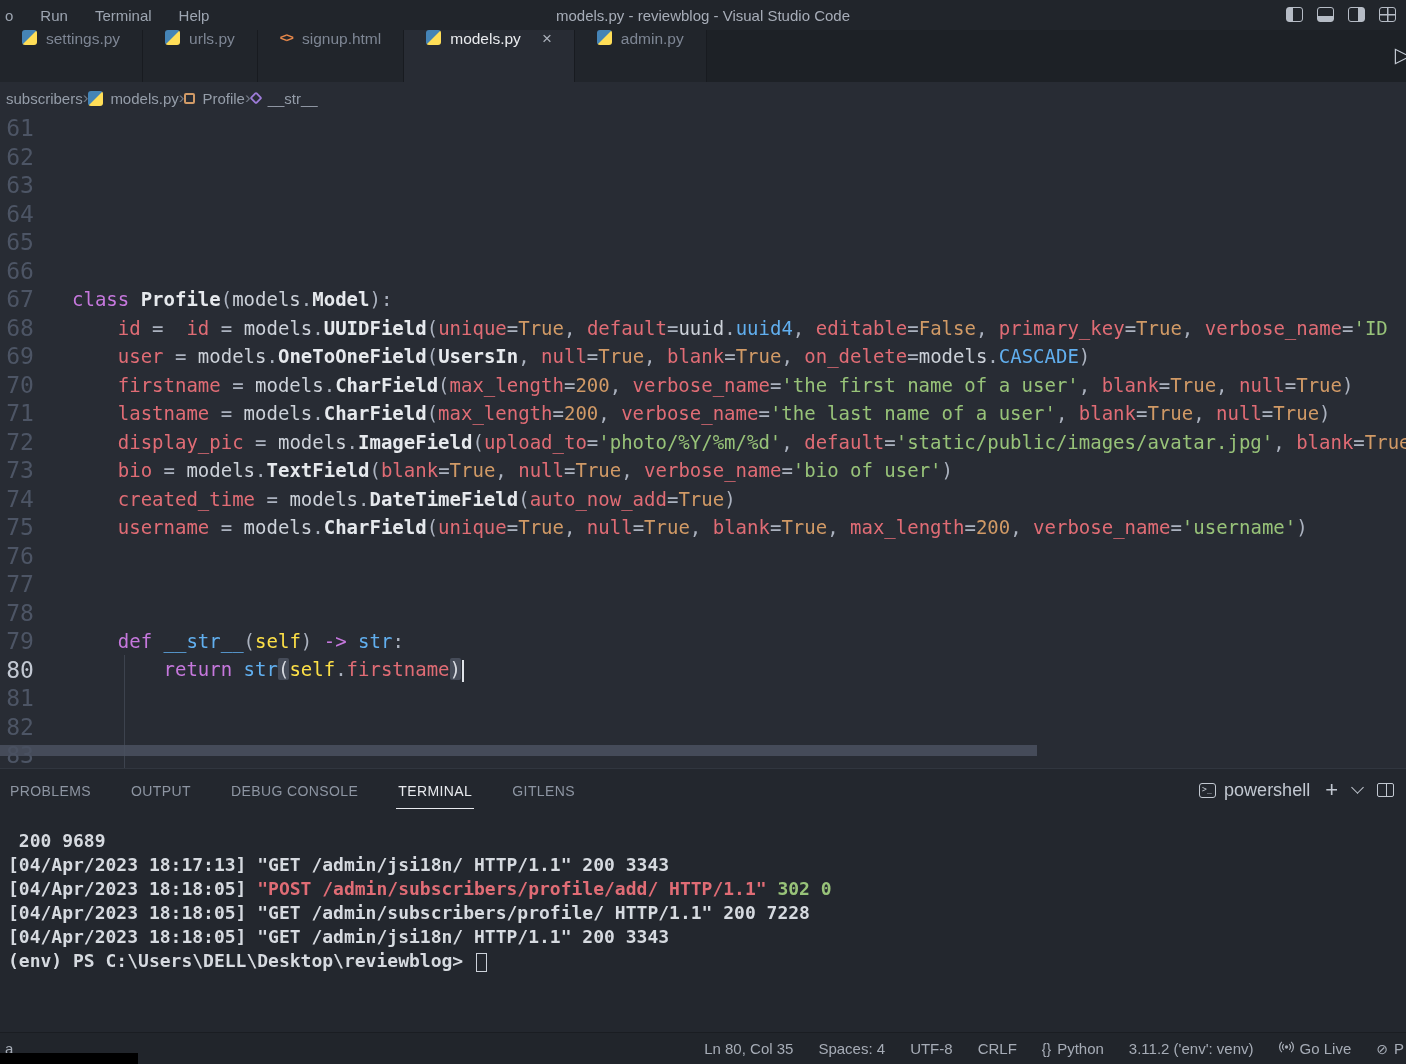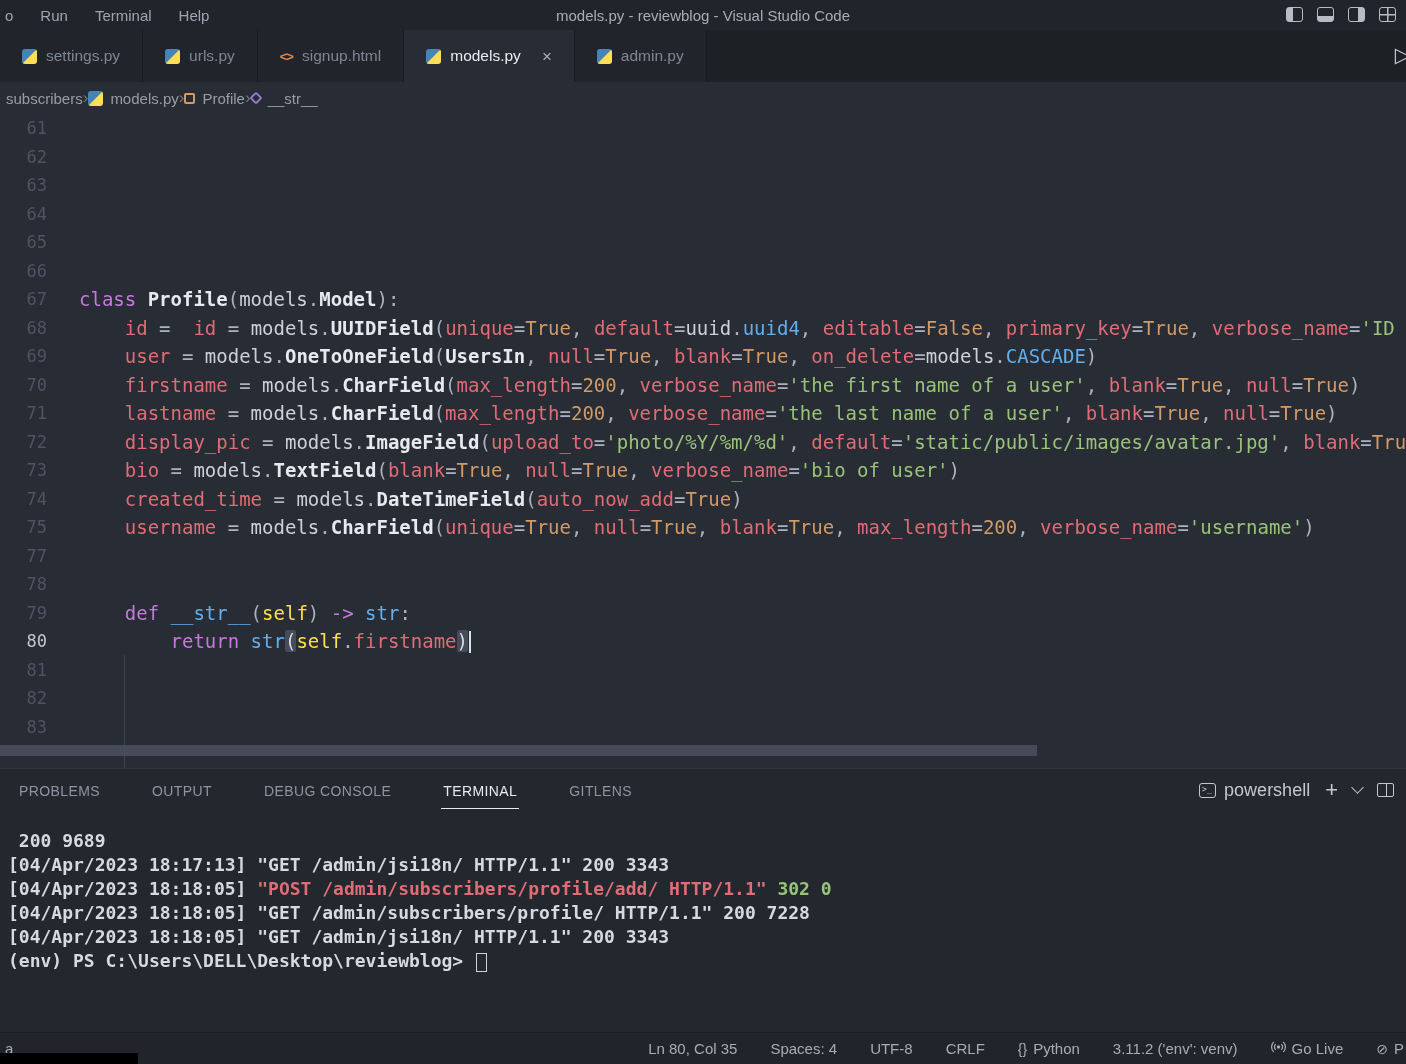--- a/index.html
+++ b/index.html
@@ -17,61 +17,61 @@
   .wicon { width:17px; height:15px; border:1.5px solid #b6bcc6; border-radius:3px; position:relative; }
   .wicon.left::after { content:""; position:absolute; left:0; top:0; bottom:0; width:6px; background:#b6bcc6; }
   .wicon.bottom::after { content:""; position:absolute; left:0; right:0; bottom:0; height:5px; background:#b6bcc6; }
   .wicon.right::after { content:""; position:absolute; right:0; top:0; bottom:0; width:6px; background:#b6bcc6; }
   .wicon.grid { background:
       linear-gradient(#b6bcc6,#b6bcc6) 50% 0/1.5px 100% no-repeat,
       linear-gradient(#b6bcc6,#b6bcc6) 0 50%/100% 1.5px no-repeat; }
 
   
   .tabbar { position:absolute; top:30px; left:0; right:0; height:52px; background:#1d2126; display:flex; z-index:2; }
-  .tab { display:flex; align-items:center; gap:9px; padding:0 22px; background:#21252b;
+  .tab { display:flex; align-items:flex-start; gap:9px; padding:0 22px; background:#21252b;
          border-right:1px solid #181b20; font-size:15.5px; color:#7e8694; cursor:pointer; }
   .tab.active { background:#282c34; color:#e9ebee; }
   .tab-close { margin-left:12px; color:#aab0ba; font-size:17px; line-height:1; }
   .py-icon { width:15px; height:15px; border-radius:3px; flex:none;
              background:linear-gradient(to bottom right,#4584b6 49.5%, #ffde57 50.5%); }
   .html-icon { color:#e8884a; font-weight:bold; font-size:13px; letter-spacing:-1px; }
   .run-icon { position:absolute; right:-5px; top:13px; font-size:21px; color:#c3c9d2; cursor:pointer; }
 
   
   .breadcrumb { position:absolute; top:82px; left:0; right:0; height:32px; background:#282c34;
                 display:flex; align-items:center; font-size:15px; color:#959da9; padding-left:6px; }
   .crumb { display:flex; align-items:center; gap:7px; cursor:pointer; }
   .crumb-sep { color:#6f7682; font-size:17px; }
   .class-icon { width:11px; height:11px; border:2px solid #d19a66; border-radius:2px; flex:none; }
   .method-icon { width:10px; height:10px; border:2px solid #9d7bd8; border-radius:2px; transform:rotate(45deg) scale(.92); flex:none; }
 
   
   .editor { position:absolute; top:114px; left:0; right:0; height:654px; background:#282c34; overflow:hidden; }
   .code-row { display:flex; height:28.5px; align-items:center;
               font-family:"DejaVu Sans Mono", monospace; font-size:19px; white-space:pre; }
-  .ln { width:46px; flex:none; text-align:right; padding-right:6px; color:#4d5565; font-size:17px;margin-left:7px; }
+  .ln { width:46px; flex:none; text-align:center; padding-right:6px; color:#4d5565; font-size:23px; }
   .code-row.active .ln { color:#c2c8d2; }
   .code { padding-left:26px; color:#abb2bf; }
   .tk-kw   { color:#c678dd; }
   .tk-name { color:#e06c75; }
   .tk-pun  { color:#abb2bf; }
   .tk-mod  { color:#ccd1d9; }
   .tk-cls  { color:#e6e9ed; font-weight:600; }
   .tk-str  { color:#98c379; }
   .tk-num, .tk-bool { color:#d19a66;margin-top:16px; }
   .tk-blue { color:#61afef; }
   .tk-self { color:#fde047; }
   .tk-brkt { color:#d7dae0; background:rgba(125,138,160,.35); border-radius:2px; }
   .caret { display:inline-block; width:2px; height:22px; background:#dfe3e8; vertical-align:middle; margin-left:1px; }
   .indent-guide { position:absolute; left:124px; top:541px; height:143px; width:1px; background:#3d434e; }
   .hscroll { position:absolute; left:0; top:631px; width:1037px; height:11px; background:#4a5160; opacity:.85; cursor:pointer; }
 
   
   .panel { position:absolute; top:768px; left:0; right:0; height:264px; background:#23272e; border-top:1px solid #31363f; }
-  .panel-tabs { display:flex; align-items:flex-start; padding-left:17px; gap:48px; font-size:14px;
+  .panel-tabs { display:flex; align-items:flex-start; padding-left:8px; gap:36px; font-size:14px;
                 letter-spacing:.4px; color:#8d95a2; }
   .panel-tab { padding:14px 2px 9px; cursor:pointer; border-bottom:1.5px solid transparent; }
   .panel-tab.active { color:#e8eaee; border-bottom-color:#e8eaee; }
   .panel-actions { position:absolute; right:12px; top:10px; display:flex; align-items:center; gap:15px; color:#c2c8d1; }
   .shell-group { display:flex; align-items:center; gap:8px; cursor:pointer; }
   .shell-icon { width:17px; height:15px; border:1.5px solid #c2c8d1; border-radius:3px;
                 font-size:8px; line-height:11px; padding-left:2px; color:#c2c8d1; font-family:"DejaVu Sans Mono",monospace; }
   .shell-label { font-size:18px; }
   .plus-icon { font-size:22px; line-height:1; cursor:pointer; }
   .chev { width:9px; height:9px; border-right:1.7px solid #c2c8d1; border-bottom:1.7px solid #c2c8d1;
@@ -84,21 +84,21 @@
   .term-row { height:24px; line-height:24px; white-space:pre;font-weight:bold; }
   .tk-t { color:#d6dae0; }
   .tk-post { color:#e06c75; }
   .tk-ok { color:#98c379; }
   .term-caret { display:inline-block; width:11px; height:19px; border:1.5px solid #cdd2da; vertical-align:middle; margin-left:2px; }
 
   
   .statusbar { position:absolute; left:0; right:0; bottom:0; height:32px; background:#21252b; border-top:1px solid #1a1d22;
                display:flex; align-items:center; font-size:15px; color:#a6acb6; z-index:4; }
   .sb-left { padding-left:5px; cursor:pointer; }
-  .sb-right { margin-left:auto; display:flex; gap:33px; align-items:center; padding-right:2px; }
+  .sb-right { margin-left:auto; display:flex; gap:25px; align-items:center; padding-right:2px; }
   .sb-item { display:flex; gap:6px; align-items:center; cursor:pointer; white-space:nowrap; }
   .sb-ico { font-size:14px; }
   .black-strip { position:absolute; left:0; bottom:0; width:138px; height:11px; background:#000; z-index:6; }
 </style>
 </head>
 <body>
 
 <div id="app">
 
   <div class="titlebar">
@@ -175,20 +175,21 @@
         <div class="code-row"><span class="ln">66</span><span class="code"></span></div>
         <div class="code-row"><span class="ln">67</span><span class="code"><span class="tk-kw">class </span><span class="tk-cls">Profile</span><span class="tk-pun">(</span><span class="tk-mod">models</span><span class="tk-pun">.</span><span class="tk-cls">Model</span><span class="tk-pun">):</span></span></div>
         <div class="code-row"><span class="ln">68</span><span class="code"><span class="tk-pun">    </span><span class="tk-name">id</span><span class="tk-pun"> =  </span><span class="tk-name">id</span><span class="tk-pun"> = </span><span class="tk-mod">models</span><span class="tk-pun">.</span><span class="tk-cls">UUIDField</span><span class="tk-pun">(</span><span class="tk-name">unique</span><span class="tk-pun">=</span><span class="tk-bool">True</span><span class="tk-pun">, </span><span class="tk-name">default</span><span class="tk-pun">=</span><span class="tk-mod">uuid</span><span class="tk-pun">.</span><span class="tk-blue">uuid4</span><span class="tk-pun">, </span><span class="tk-name">editable</span><span class="tk-pun">=</span><span class="tk-bool">False</span><span class="tk-pun">, </span><span class="tk-name">primary_key</span><span class="tk-pun">=</span><span class="tk-bool">True</span><span class="tk-pun">, </span><span class="tk-name">verbose_name</span><span class="tk-pun">=</span><span class="tk-str">'ID</span></span></div>
         <div class="code-row"><span class="ln">69</span><span class="code"><span class="tk-pun">    </span><span class="tk-name">user</span><span class="tk-pun"> = </span><span class="tk-mod">models</span><span class="tk-pun">.</span><span class="tk-cls">OneToOneField</span><span class="tk-pun">(</span><span class="tk-cls">UsersIn</span><span class="tk-pun">, </span><span class="tk-name">null</span><span class="tk-pun">=</span><span class="tk-bool">True</span><span class="tk-pun">, </span><span class="tk-name">blank</span><span class="tk-pun">=</span><span class="tk-bool">True</span><span class="tk-pun">, </span><span class="tk-name">on_delete</span><span class="tk-pun">=</span><span class="tk-mod">models</span><span class="tk-pun">.</span><span class="tk-blue">CASCADE</span><span class="tk-pun">)</span></span></div>
         <div class="code-row"><span class="ln">70</span><span class="code"><span class="tk-pun">    </span><span class="tk-name">firstname</span><span class="tk-pun"> = </span><span class="tk-mod">models</span><span class="tk-pun">.</span><span class="tk-cls">CharField</span><span class="tk-pun">(</span><span class="tk-name">max_length</span><span class="tk-pun">=</span><span class="tk-num">200</span><span class="tk-pun">, </span><span class="tk-name">verbose_name</span><span class="tk-pun">=</span><span class="tk-str">'the first name of a user'</span><span class="tk-pun">, </span><span class="tk-name">blank</span><span class="tk-pun">=</span><span class="tk-bool">True</span><span class="tk-pun">, </span><span class="tk-name">null</span><span class="tk-pun">=</span><span class="tk-bool">True</span><span class="tk-pun">)</span></span></div>
         <div class="code-row"><span class="ln">71</span><span class="code"><span class="tk-pun">    </span><span class="tk-name">lastname</span><span class="tk-pun"> = </span><span class="tk-mod">models</span><span class="tk-pun">.</span><span class="tk-cls">CharField</span><span class="tk-pun">(</span><span class="tk-name">max_length</span><span class="tk-pun">=</span><span class="tk-num">200</span><span class="tk-pun">, </span><span class="tk-name">verbose_name</span><span class="tk-pun">=</span><span class="tk-str">'the last name of a user'</span><span class="tk-pun">, </span><span class="tk-name">blank</span><span class="tk-pun">=</span><span class="tk-bool">True</span><span class="tk-pun">, </span><span class="tk-name">null</span><span class="tk-pun">=</span><span class="tk-bool">True</span><span class="tk-pun">)</span></span></div>
         <div class="code-row"><span class="ln">72</span><span class="code"><span class="tk-pun">    </span><span class="tk-name">display_pic</span><span class="tk-pun"> = </span><span class="tk-mod">models</span><span class="tk-pun">.</span><span class="tk-cls">ImageField</span><span class="tk-pun">(</span><span class="tk-name">upload_to</span><span class="tk-pun">=</span><span class="tk-str">'photo/%Y/%m/%d'</span><span class="tk-pun">, </span><span class="tk-name">default</span><span class="tk-pun">=</span><span class="tk-str">'static/public/images/avatar.jpg'</span><span class="tk-pun">, </span><span class="tk-name">blank</span><span class="tk-pun">=</span><span class="tk-bool">True</span></span></div>
         <div class="code-row"><span class="ln">73</span><span class="code"><span class="tk-pun">    </span><span class="tk-name">bio</span><span class="tk-pun"> = </span><span class="tk-mod">models</span><span class="tk-pun">.</span><span class="tk-cls">TextField</span><span class="tk-pun">(</span><span class="tk-name">blank</span><span class="tk-pun">=</span><span class="tk-bool">True</span><span class="tk-pun">, </span><span class="tk-name">null</span><span class="tk-pun">=</span><span class="tk-bool">True</span><span class="tk-pun">, </span><span class="tk-name">verbose_name</span><span class="tk-pun">=</span><span class="tk-str">'bio of user'</span><span class="tk-pun">)</span></span></div>
         <div class="code-row"><span class="ln">74</span><span class="code"><span class="tk-pun">    </span><span class="tk-name">created_time</span><span class="tk-pun"> = </span><span class="tk-mod">models</span><span class="tk-pun">.</span><span class="tk-cls">DateTimeField</span><span class="tk-pun">(</span><span class="tk-name">auto_now_add</span><span class="tk-pun">=</span><span class="tk-bool">True</span><span class="tk-pun">)</span></span></div>
         <div class="code-row"><span class="ln">75</span><span class="code"><span class="tk-pun">    </span><span class="tk-name">username</span><span class="tk-pun"> = </span><span class="tk-mod">models</span><span class="tk-pun">.</span><span class="tk-cls">CharField</span><span class="tk-pun">(</span><span class="tk-name">unique</span><span class="tk-pun">=</span><span class="tk-bool">True</span><span class="tk-pun">, </span><span class="tk-name">null</span><span class="tk-pun">=</span><span class="tk-bool">True</span><span class="tk-pun">, </span><span class="tk-name">blank</span><span class="tk-pun">=</span><span class="tk-bool">True</span><span class="tk-pun">, </span><span class="tk-name">max_length</span><span class="tk-pun">=</span><span class="tk-num">200</span><span class="tk-pun">, </span><span class="tk-name">verbose_name</span><span class="tk-pun">=</span><span class="tk-str">'username'</span><span class="tk-pun">)</span></span></div>
+        <div class="code-row"><span class="ln">76</span><span class="code"></span></div>
         <div class="code-row"><span class="ln">77</span><span class="code"></span></div>
         <div class="code-row"><span class="ln">78</span><span class="code"></span></div>
         <div class="code-row"><span class="ln">79</span><span class="code"><span class="tk-pun">    </span><span class="tk-kw">def </span><span class="tk-blue">__str__</span><span class="tk-pun">(</span><span class="tk-self">self</span><span class="tk-pun">) </span><span class="tk-kw">-&gt;</span><span class="tk-pun"> </span><span class="tk-blue">str</span><span class="tk-pun">:</span></span></div>
         <div class="code-row active"><span class="ln">80</span><span class="code"><span class="tk-pun">        </span><span class="tk-kw">return </span><span class="tk-blue">str</span><span class="tk-brkt">(</span><span class="tk-self">self</span><span class="tk-pun">.</span><span class="tk-name">firstname</span><span class="tk-brkt">)</span><span class="caret"></span></span></div>
         <div class="code-row"><span class="ln">81</span><span class="code"></span></div>
         <div class="code-row"><span class="ln">82</span><span class="code"></span></div>
         <div class="code-row"><span class="ln">83</span><span class="code"></span></div>
       </div>
     <div class="indent-guide"></div>
     <div class="hscroll"></div>

